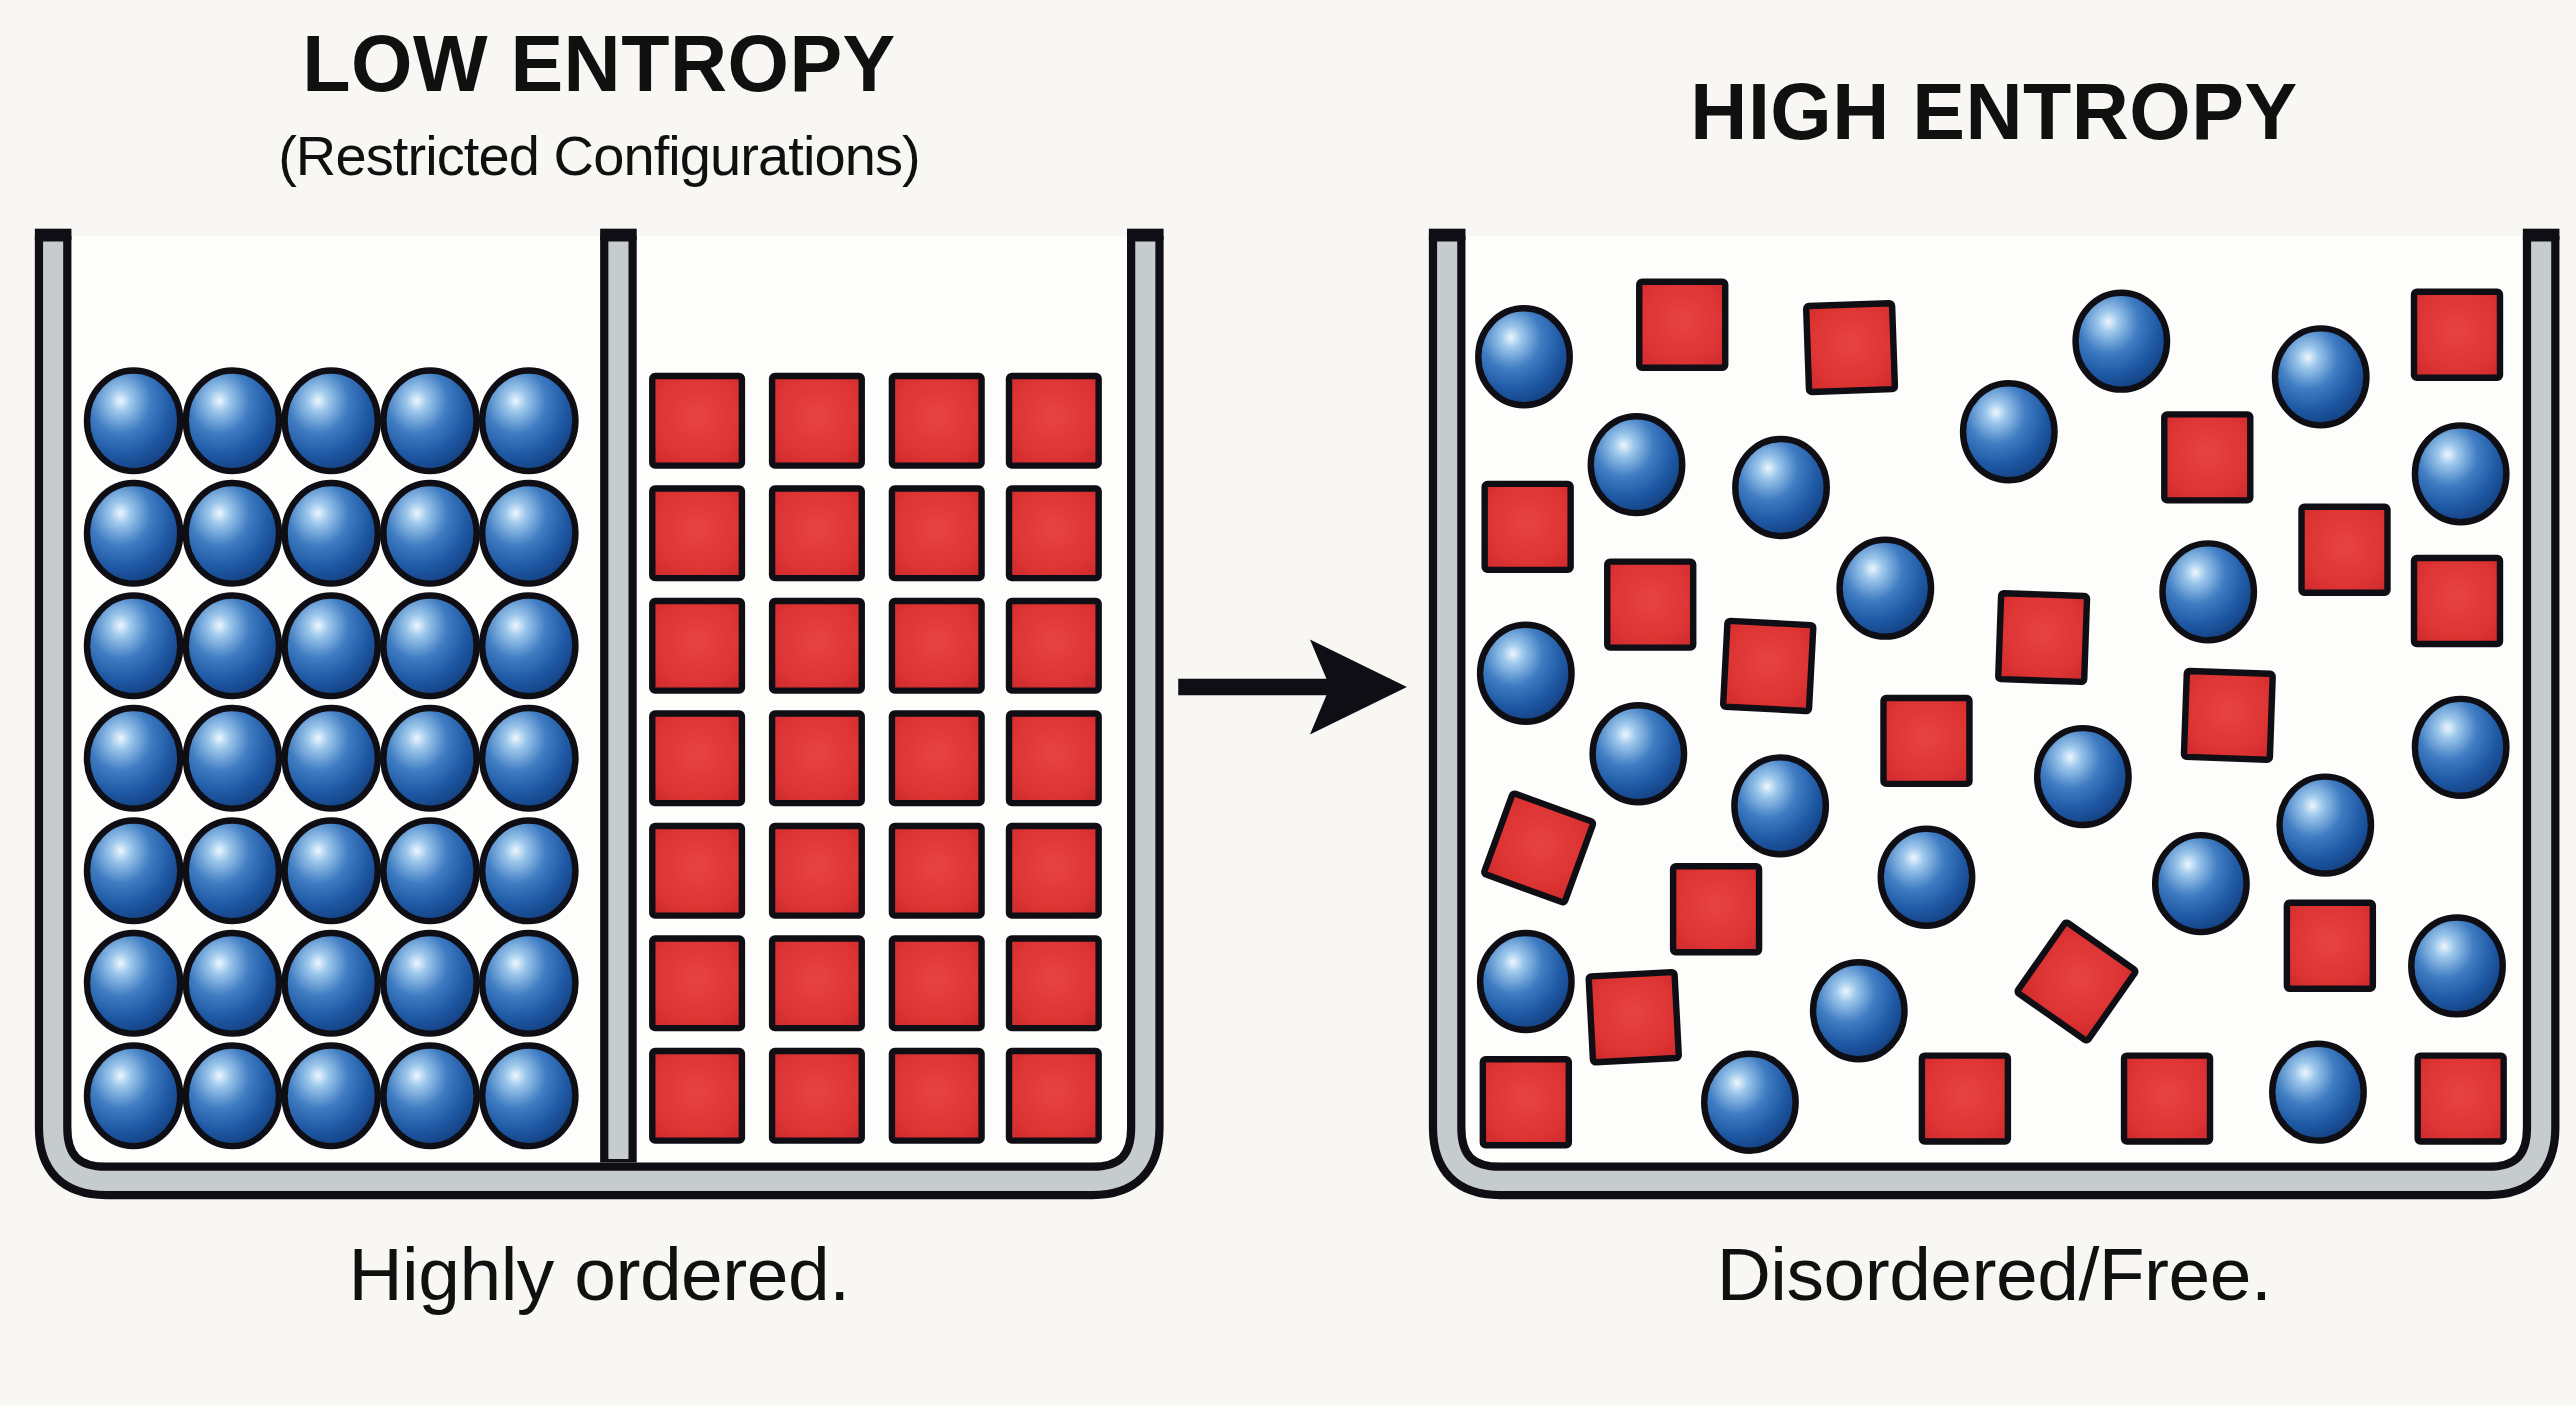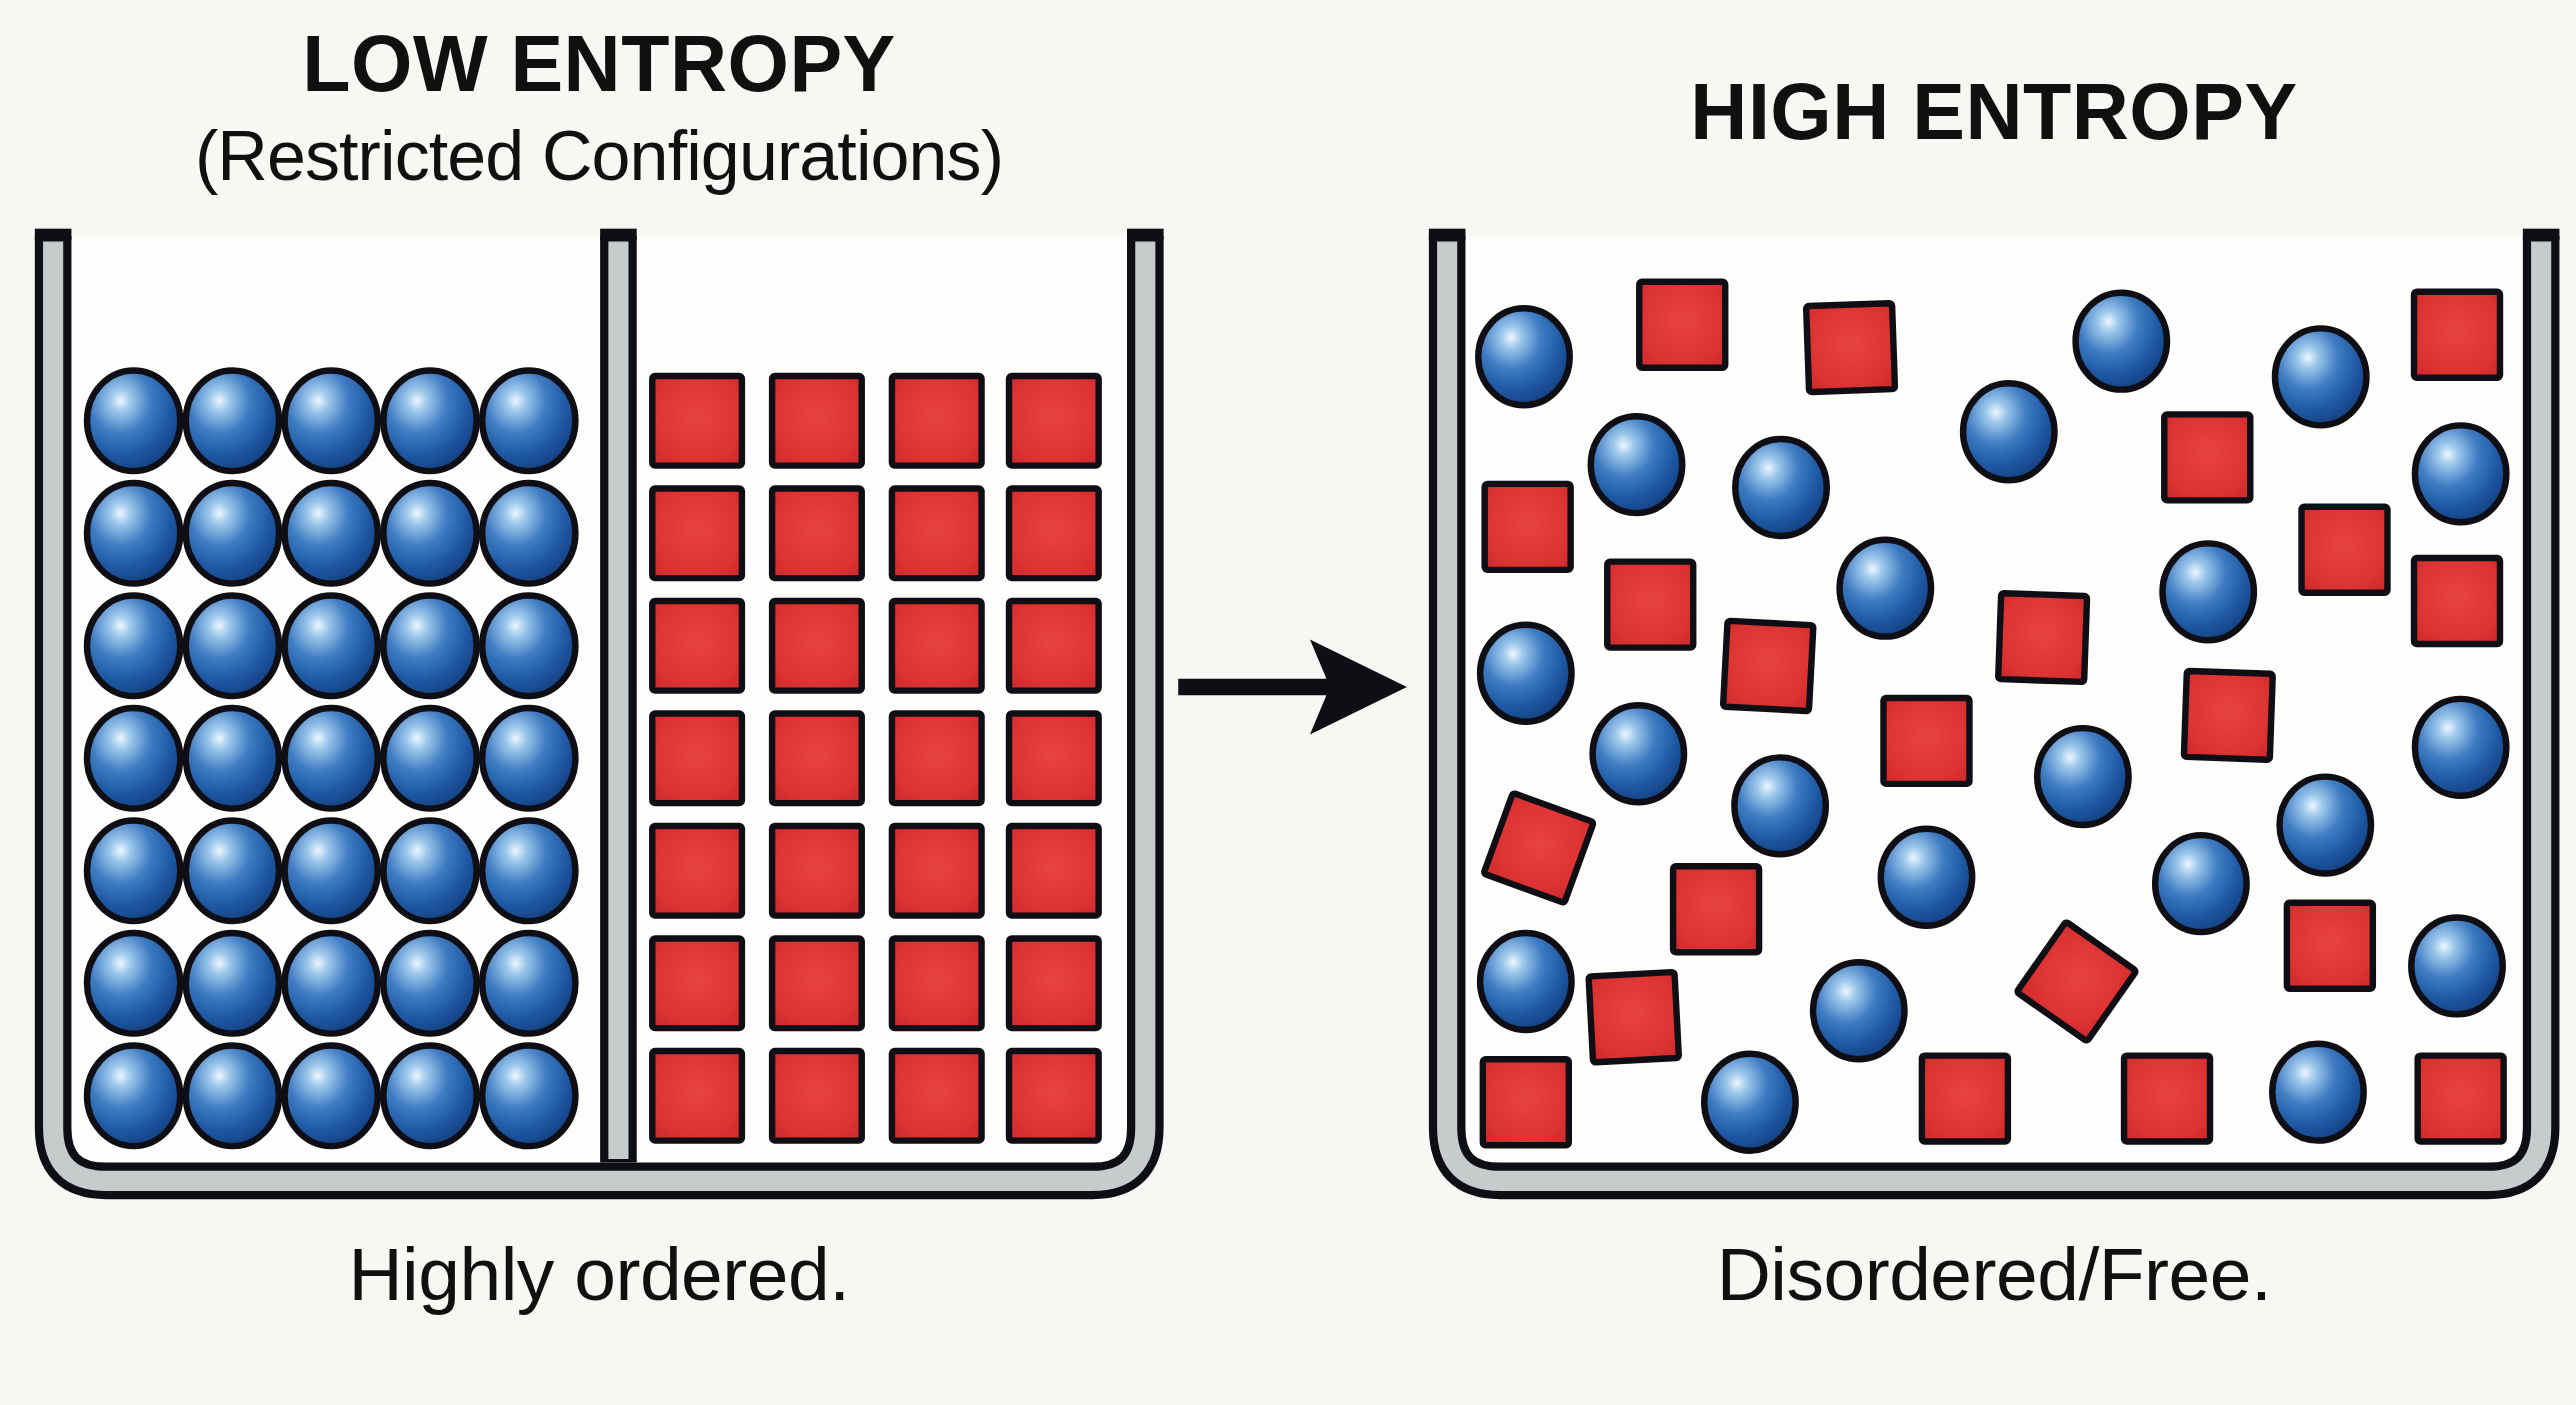--- a/index.html
+++ b/index.html
@@ -15,21 +15,21 @@
     background:var(--bg);
     font-family:"Liberation Sans", sans-serif;
     color:var(--text);
     overflow:hidden;
   }
   .stage{position:relative;width:2576px;height:1135px;}
   #diagram{position:absolute;left:0;top:0;width:2576px;height:1405px;}
 
   .panel-header{position:absolute;top:14.6px;text-align:center;}
   .panel-header .title{font-size:79px;font-weight:bold;line-height:97px;letter-spacing:0.5px;}
-  .panel-header .subtitle{font-size:70px;font-weight:normal;line-height:88px;letter-spacing:-0.9px;}
+  .panel-header .subtitle{font-size:56px;font-weight:normal;line-height:88px;letter-spacing:-0.9px;}
   .panel-header.left{left:32px;width:1134px;}
   .panel-header.right{left:1427px;width:1134px;margin-top:48px;}
 
   .caption{position:absolute;top:1229px;text-align:center;font-size:75px;line-height:91px;letter-spacing:-0.5px;}
   .caption.left{left:32px;width:1134px;}
   .caption.right{left:1427px;width:1134px;}
 
   .tub-fill{fill:var(--container-fill);stroke:none;}
   .tub-stroke{fill:none;stroke:var(--outline);stroke-width:40;}
   .tub-gray{fill:none;stroke:var(--wall-gray);stroke-width:22;}

